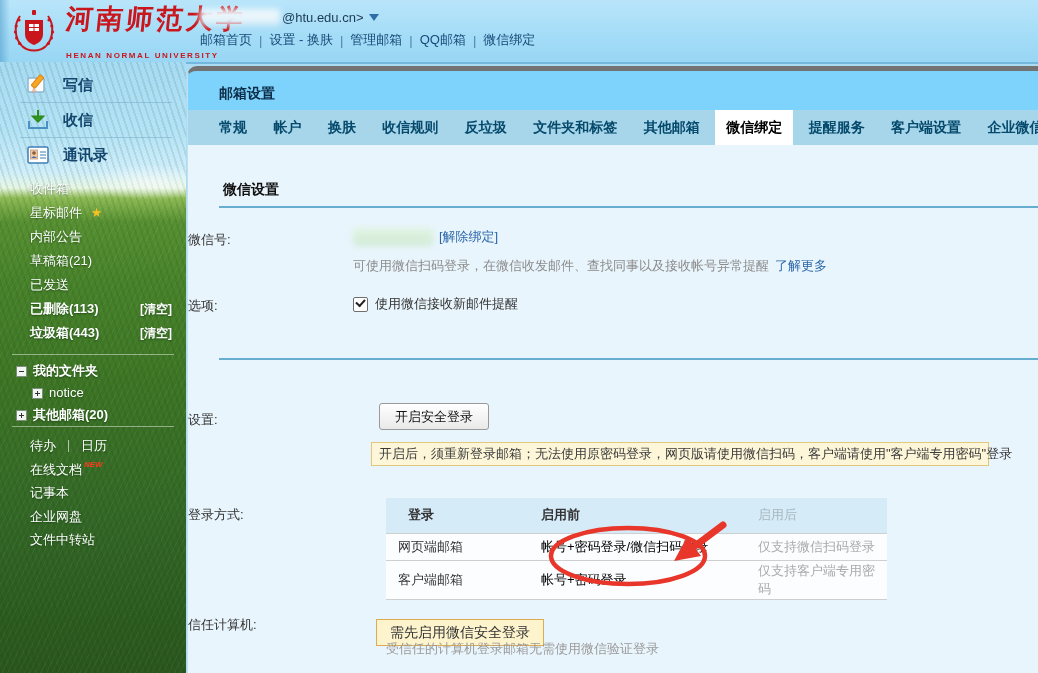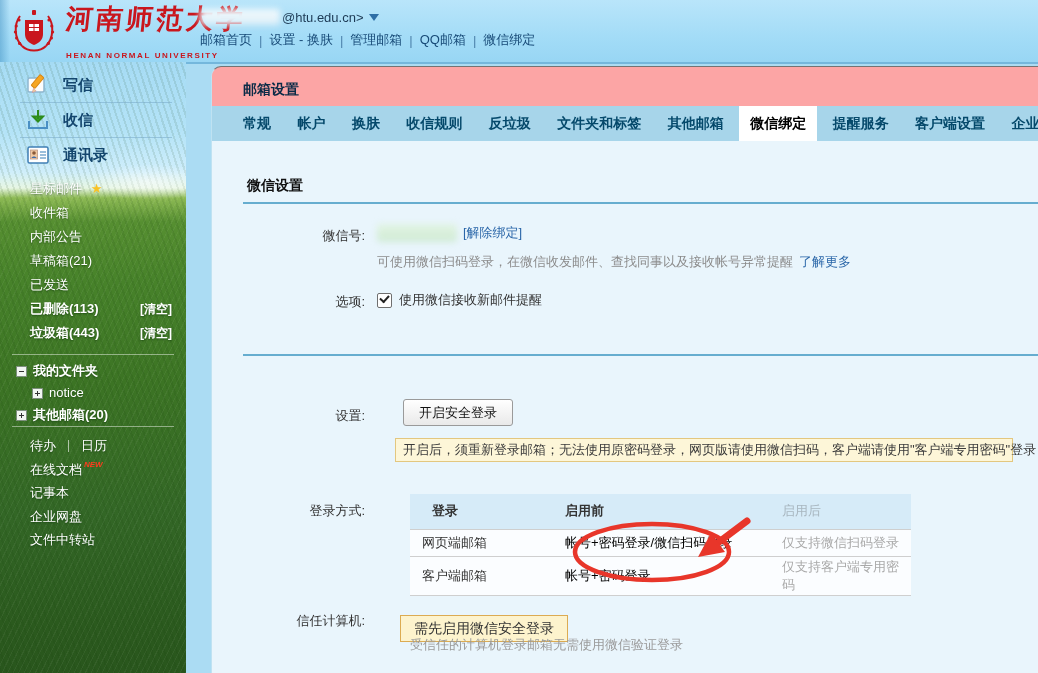--- a/index.html
+++ b/index.html
@@ -62,35 +62,35 @@
   .exp .v{top:2px;bottom:2px;left:4px;width:1px;}
 
   .tools{position:absolute;left:0;top:372px;width:186px;}
   .tool-row{height:23.5px;line-height:23.5px;padding-left:30px;font-size:13px;cursor:pointer;
     text-shadow:0 1px 2px rgba(0,40,0,.55);display:flex;align-items:center;}
   .tool-sep{width:1px;height:12px;background:rgba(255,255,255,.6);margin:0 12px;}
   .new-badge{color:#ff3c1e;font-size:8px;font-weight:bold;font-style:italic;margin-left:2px;
     position:relative;top:-5px;text-shadow:none;}
 
   
-  .panel{position:absolute;left:187px;top:66px;right:0;bottom:0;background:#fca5a5;
-    border-radius:10px 0 0 0;border-left:1px solid #bfe2f2;border-top:1px solid #737373;margin-left:24px;}
+  .panel{position:absolute;left:187px;top:66px;right:0;bottom:0;background:#7dd3fc;
+    border-radius:10px 0 0 0;border-left:1px solid #bfe2f2;border-top:5px solid #737373;}
   .panel-title{position:absolute;left:31px;top:14px;font-size:14px;font-weight:bold;color:#0b2b47;}
   .tabbar{position:absolute;left:0;top:39px;right:0;height:35px;background:#a7d5ea;white-space:nowrap;padding-left:20px;box-sizing:border-box;}
   .tab{display:inline-block;padding:0 11px;line-height:35px;font-size:14px;font-weight:bold;
     color:#05496b;cursor:pointer;}
   .tab.active{background:#fff;color:#000;}
   .content{position:absolute;left:0;top:74px;right:0;bottom:0;background:#e9f5fc;}
 
   .section-head{position:absolute;left:31px;right:0;}
   .section-head .h{font-size:14px;font-weight:bold;color:#111;padding-left:4px;}
   .section-head .rule{height:2px;background:#66adcf;margin-top:7px;}
   .sec1{top:36px;} .sec2{top:206px;}
 
-  .form-label{position:absolute;left:0;width:153px;text-align:right;font-size:13px;color:#333;}
+  .form-label{position:absolute;left:0;width:153px;text-align:left;font-size:13px;color:#333;}
   .form-val{position:absolute;left:165px;font-size:13px;color:#333;display:flex;align-items:center;}
   a.blue{color:#2a66a8;text-decoration:none;cursor:pointer;}
   .gray{color:#8c8c8c;}
 
   .wechat-blur{width:80px;height:18px;background:linear-gradient(#e2f4e3,#cfead4);margin-right:6px;}
   .r-wid{top:84px;} .r-desc{top:112px;} .r-opt{top:150px;}
   .checkbox{width:13px;height:13px;background:#fff;border:1px solid #6f6f6f;border-radius:2px;
     position:relative;margin-right:7px;cursor:pointer;flex:none;}
   .checkbox.checked::after{content:"";position:absolute;left:2px;top:1px;width:7px;height:4px;
     border-left:2px solid #222;border-bottom:2px solid #222;transform:rotate(-48deg);}
@@ -204,25 +204,25 @@
           <circle cx="8" cy="10" r="1.8" fill="#8a5a3a"></circle>
           <path d="M5.5 15 c0.5 -2 4.5 -2 5 0" fill="#3e6fae"></path>
           <path d="M14 9 h6 M14 12 h6 M14 15 h6" stroke="#7aa9cf" stroke-width="1.4"></path>
         </svg>
         <span class="action-label">通讯录</span>
       </div>
     </div>
 
     <div class="folders">
       <div class="f-row">
+        <span>收件箱</span>
+      </div>
+      <div class="f-row">
         <span>星标邮件</span>
         <span class="star">★</span>
-      </div>
-      <div class="f-row">
-        <span>收件箱</span>
       </div>
       <div class="f-row">
         <span>内部公告</span>
       </div>
       <div class="f-row">
         <span>草稿箱(21)</span>
       </div>
       <div class="f-row">
         <span>已发送</span>
       </div>

